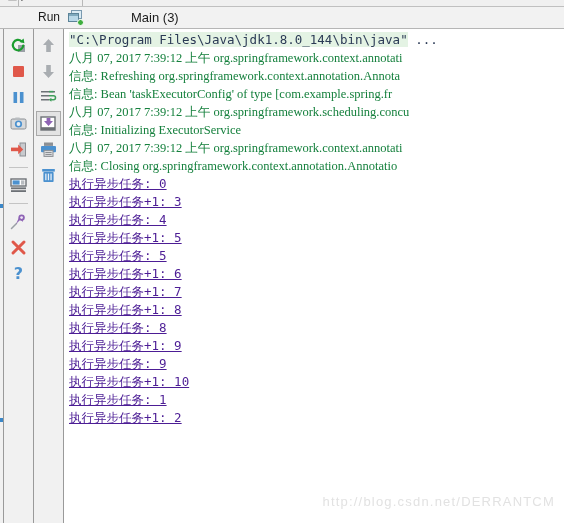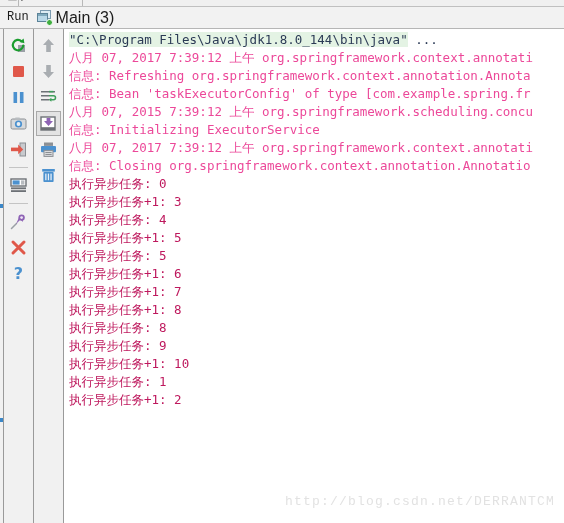--- a/index.html
+++ b/index.html
@@ -59,22 +59,23 @@
     background: #f2f2f2;
     border-bottom: 1px solid #b6b6b6;
     display: flex;
     align-items: center;
     flex: 0 0 auto;
   }
   .run-label {
     padding: 0 6px 0 7px;
     font-size: 12px;
     color: #1c1c1c;
-    font-family: Liberation Mono, monospace;
+    font-family: Liberation Sans, sans-serif;
     line-height: 21px;
+    margin-left: 31px;
   }
   .run-tab {
     display: flex;
     align-items: center;
     gap: 4px;
     height: 21px;
     padding: 0 8px 0 2px;
     background: #f2f2f2;
   }
   .tab-icon {
@@ -109,24 +110,25 @@
   .tab-icon .greendot {
     position: absolute;
     right: -1px; bottom: -1px;
     width: 7px; height: 7px;
     border-radius: 50%;
     background: #3fae3f;
     border: 1px solid #ffffff;
     box-sizing: border-box;
   }
   .tab-text {
-    font-size: 16px;
+    font-size: 13px;
     color: #1c1c1c;
     line-height: 21px;
     white-space: nowrap;
+    margin-left: 44px;
   }
 
   
   .run-body {
     flex: 1 1 auto;
     display: flex;
     min-height: 0;
     background: #ffffff;
   }
 
@@ -196,30 +198,32 @@
     height: 18px;
     overflow: hidden;
   }
   .log-line.cmd {
     color: #2b3a55;
   }
   .log-line.cmd .hl {
     background: #e4f3e4;
   }
   .log-line.err {
-    color: #ec4899;
+    color: #15803d;
+    font-family: Liberation Serif, serif;
   }
   .log-line.out {
-    color: #be185d;
+    color: #4c1d95;
+    text-decoration: underline;
   }
   .watermark {
     position: absolute;
     right: 9px;
     bottom: 14px;
-    font-family: Liberation Mono, monospace;
+    font-family: Liberation Sans, sans-serif;
     font-size: 13px;
     letter-spacing: 1.2px;
     color: #e2e2e2;
     white-space: nowrap;
     user-select: none;
   }
 </style>
 </head>
 <body>
 
@@ -379,33 +383,34 @@
         </svg>
       </div>
     </div>
 
     <div class="console">
       <div>
           <div class="log-line cmd"><span class="hl">"C:\Program Files\Java\jdk1.8.0_144\bin\java"</span><span> ...</span></div>
           <div class="log-line err"><span>八月 07, 2017 7:39:12 上午 org.springframework.context.annotati</span></div>
           <div class="log-line err"><span>信息: Refreshing org.springframework.context.annotation.Annota</span></div>
           <div class="log-line err"><span>信息: Bean 'taskExecutorConfig' of type [com.example.spring.fr</span></div>
-          <div class="log-line err"><span>八月 07, 2015 7:39:12 上午 org.springframework.scheduling.concu</span></div>
+          <div class="log-line err"><span>八月 07, 2017 7:39:12 上午 org.springframework.scheduling.concu</span></div>
           <div class="log-line err"><span>信息: Initializing ExecutorService</span></div>
           <div class="log-line err"><span>八月 07, 2017 7:39:12 上午 org.springframework.context.annotati</span></div>
           <div class="log-line err"><span>信息: Closing org.springframework.context.annotation.Annotatio</span></div>
           <div class="log-line out"><span>执行异步任务: 0</span></div>
           <div class="log-line out"><span>执行异步任务+1: 3</span></div>
           <div class="log-line out"><span>执行异步任务: 4</span></div>
           <div class="log-line out"><span>执行异步任务+1: 5</span></div>
           <div class="log-line out"><span>执行异步任务: 5</span></div>
           <div class="log-line out"><span>执行异步任务+1: 6</span></div>
           <div class="log-line out"><span>执行异步任务+1: 7</span></div>
           <div class="log-line out"><span>执行异步任务+1: 8</span></div>
           <div class="log-line out"><span>执行异步任务: 8</span></div>
+          <div class="log-line out"><span>执行异步任务+1: 9</span></div>
           <div class="log-line out"><span>执行异步任务: 9</span></div>
           <div class="log-line out"><span>执行异步任务+1: 10</span></div>
           <div class="log-line out"><span>执行异步任务: 1</span></div>
           <div class="log-line out"><span>执行异步任务+1: 2</span></div>
         </div>
       <div class="watermark">http://blog.csdn.net/DERRANTCM</div>
     </div>
 
   </div>
 </div>

